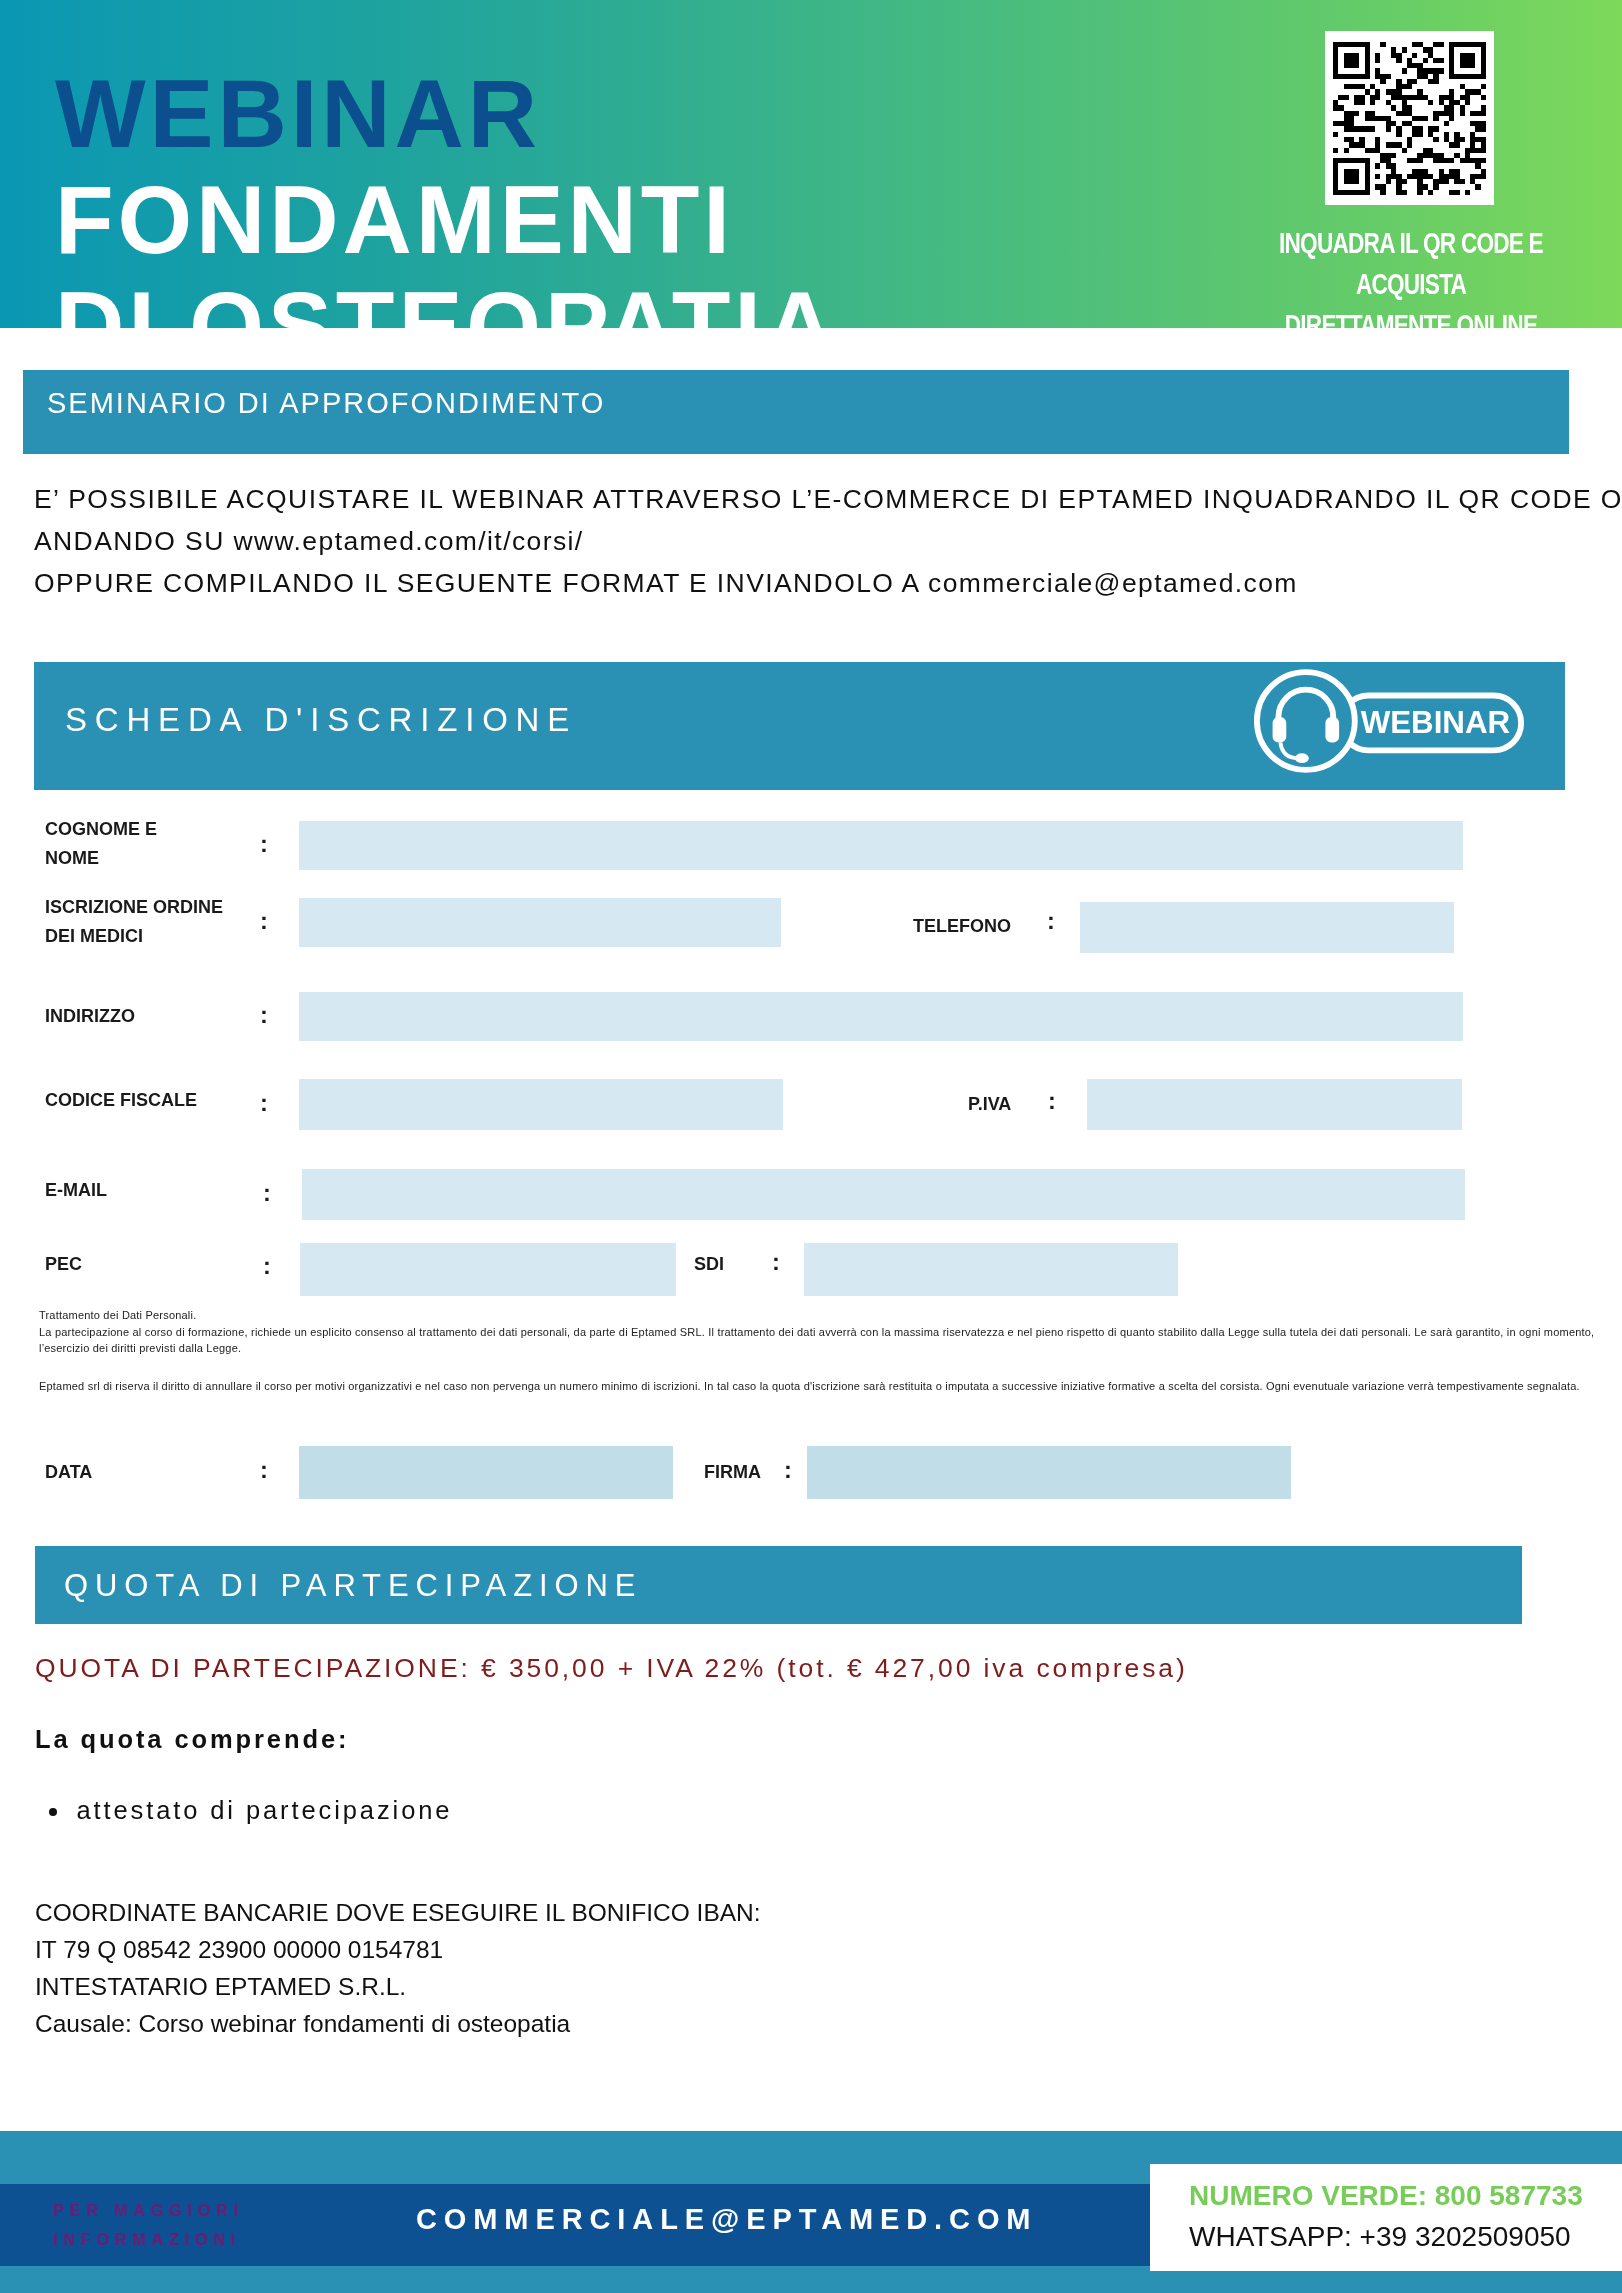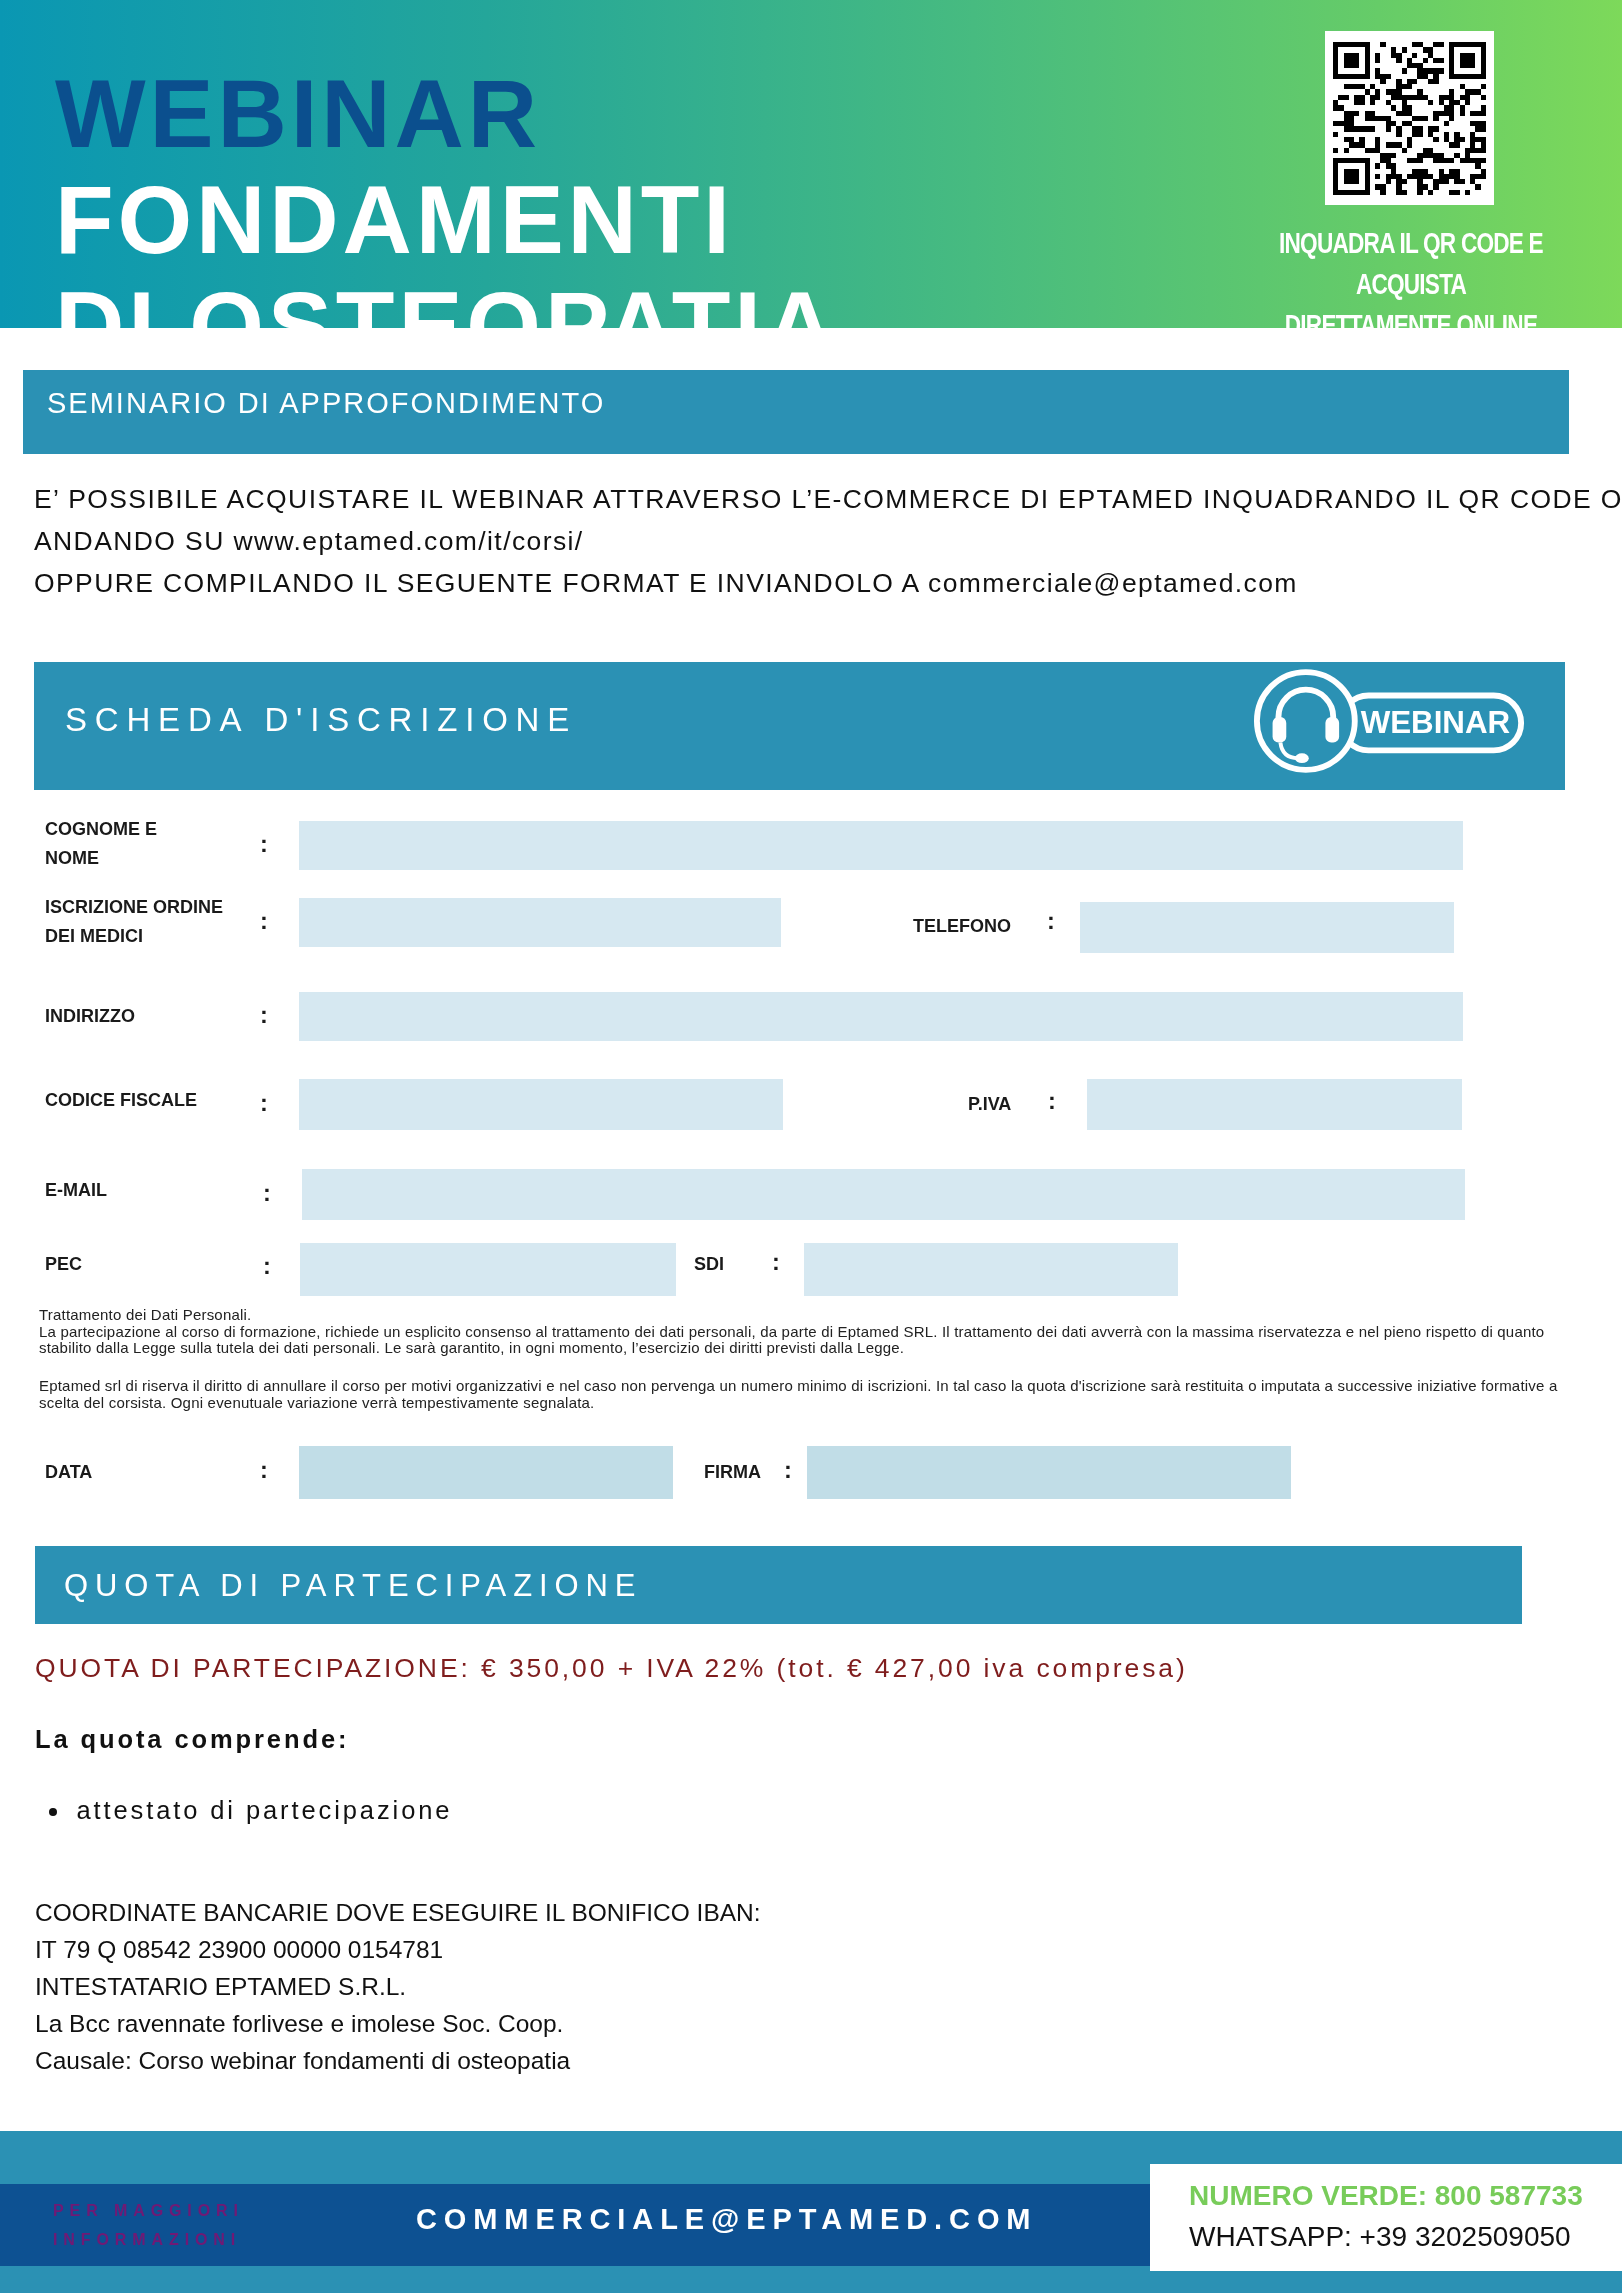--- a/index.html
+++ b/index.html
@@ -47,21 +47,21 @@
   
   .lbl {
     font-family: "Liberation Sans", sans-serif; font-weight: bold; font-size: 18px; line-height: 29px; color: #1a1a1a;
   }
   .colon { font-family: "Liberation Sans", sans-serif; font-weight: bold; font-size: 23.5px; color: #1a1a1a; }
   .field { background: #d6e8f1; border: none; outline: none; }
   .field.dark { background: #c1dde7; }
 
   .legal {
     left: 39px; width: 1558px; font-family: "Liberation Sans", sans-serif;
-    font-size: 15px; line-height: 16.7px; color: #222; letter-spacing: 0.2px;
+    font-size: 11px; line-height: 16.7px; color: #222; letter-spacing: 0.2px;
   }
 
   .bar3 { left: 35px; top: 1546px; width: 1487px; height: 78px; }
   .bar3 .t { position: absolute; left: 29px; top: 21.6px; font-size: 31px; letter-spacing: 6.9px; }
 
   .quota-line {
     left: 35px; top: 1653px; font-family: "Liberation Sans", sans-serif; font-size: 26.5px; letter-spacing: 2.9px; color: #7f1d1d;
   }
   .includes-title {
     left: 35px; top: 1725px; font-family: "Liberation Sans", sans-serif; font-weight: bold; font-size: 25.5px; letter-spacing: 2.9px; color: #111;
@@ -480,21 +480,20 @@
 <div class="abs quota-line">QUOTA DI PARTECIPAZIONE: € 350,00 + IVA 22% (tot. € 427,00 iva compresa)</div>
 <div class="abs includes-title">La quota comprende:</div>
 <div class="abs include-item">
   <span class="bullet"></span><span>attestato di partecipazione</span>
 </div>
 
 <div class="abs bank">
   <div>COORDINATE BANCARIE DOVE ESEGUIRE IL BONIFICO IBAN:</div>
   <div>IT 79 Q 08542 23900 00000 0154781</div>
   <div>INTESTATARIO EPTAMED S.R.L.</div>
-  <div>La Bcc ravennate forlivese e imolese Soc. Coop.</div>
   <div>Causale: Corso webinar fondamenti di osteopatia</div>
 </div>
 
 <div class="abs footer-band"></div>
 <div class="abs footer-dark"></div>
 <div class="abs footer-more">
   <div>PER MAGGIORI</div>
   <div>INFORMAZIONI</div>
 </div>
 <div class="abs footer-email">COMMERCIALE@EPTAMED.COM</div>

